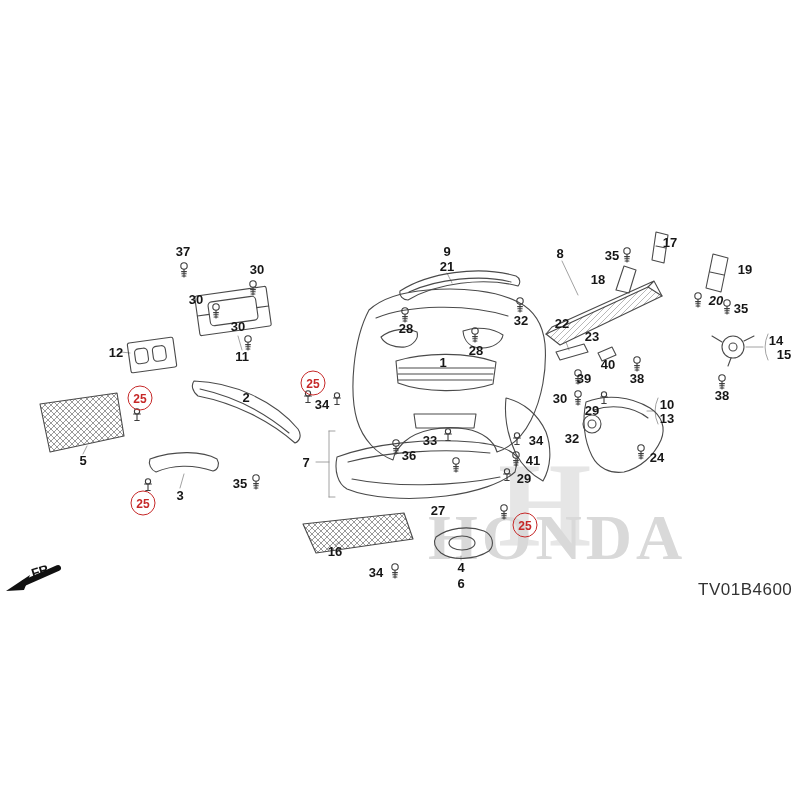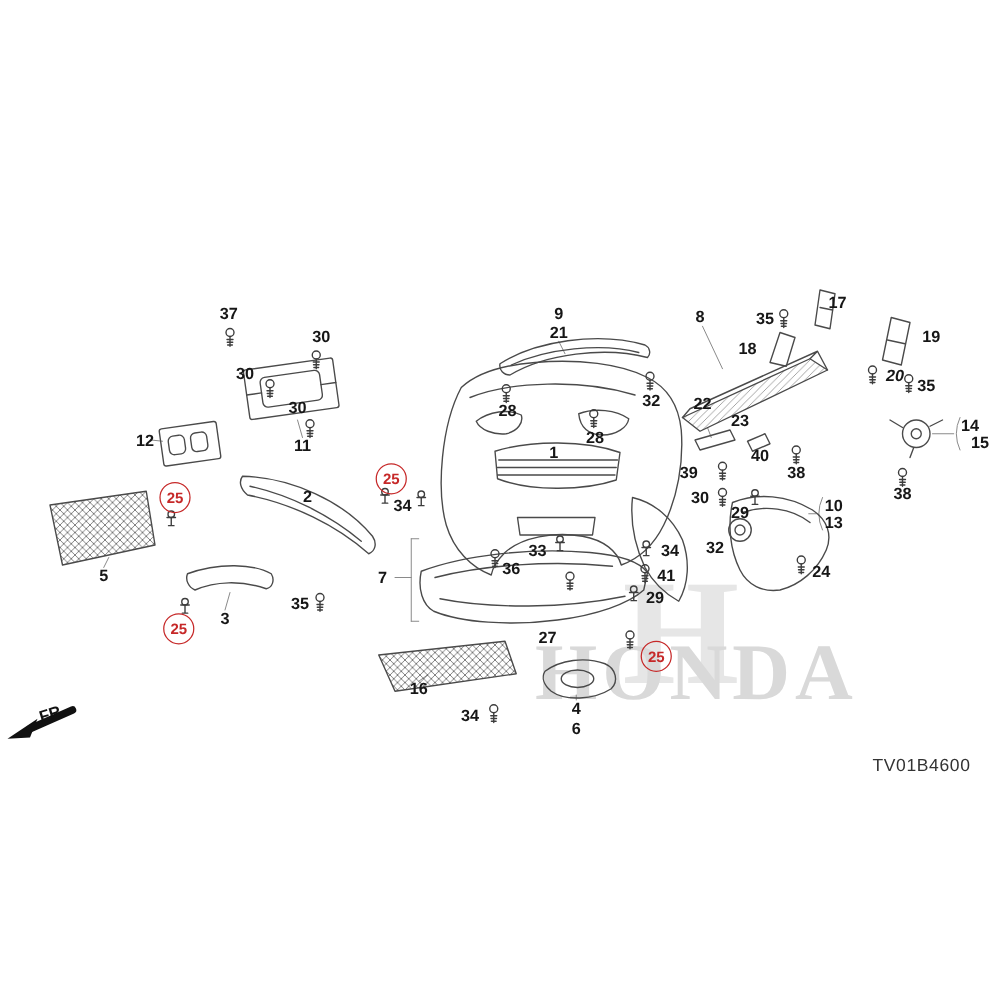--- a/index.html
+++ b/index.html
@@ -9,22 +9,22 @@
   .watermark{position:absolute;z-index:1;font-family:"Liberation Serif",serif;
              font-weight:bold;color:#dedede;user-select:none;line-height:1}
   .wm-logo{left:498px;top:446px;font-size:120px;color:#e6e6e6}
   .wm-text{left:428px;top:506px;font-size:64px;letter-spacing:4px;color:#d9d9d9}
   .callout-layer{position:absolute;left:0;top:0;width:800px;height:800px;z-index:3;pointer-events:none}
   .callout{position:absolute;transform:translate(-50%,-50%);
            font-size:13px;font-weight:bold;color:#161616;pointer-events:auto}
   .callout.red{width:23px;height:23px;border:1.5px solid var(--red,#c62828);border-radius:50%;
                display:flex;align-items:center;justify-content:center;
                color:var(--red,#c62828);font-size:12px;background:transparent}
-  .diagram-code{position:absolute;left:698px;top:604px;z-index:3;
-                font-size:14px;letter-spacing:.5px;color:#333}
+  .diagram-code{position:absolute;left:698px;top:580px;z-index:3;
+                font-size:17px;letter-spacing:.5px;color:#333}
 </style>
 </head>
 <body>
 
 <div class="stage">
 
   <div class="watermark wm-logo">H</div>
   <div class="watermark wm-text">HONDA</div>
 
   <svg class="artwork" width="800" height="800" viewBox="0 0 800 800">
@@ -235,21 +235,21 @@
       <div class="callout" style="left: 536px; top: 440px;">34</div>
       <div class="callout" style="left: 560px; top: 253px;">8</div>
       <div class="callout" style="left: 598px; top: 279px;">18</div>
       <div class="callout" style="left: 612px; top: 255px;">35</div>
       <div class="callout" style="left: 670px; top: 242px;">17</div>
       <div class="callout" style="left: 745px; top: 269px;">19</div>
       <div class="callout" style="left: 716px; top: 300px; font-style: italic;">20</div>
       <div class="callout" style="left: 741px; top: 308px;">35</div>
       <div class="callout" style="left: 562px; top: 323px;">22</div>
       <div class="callout" style="left: 592px; top: 336px;">23</div>
-      <div class="callout" style="left: 551px; top: 378px;">39</div>
+      <div class="callout" style="left: 584px; top: 378px;">39</div>
       <div class="callout" style="left: 608px; top: 364px;">40</div>
       <div class="callout" style="left: 637px; top: 378px;">38</div>
       <div class="callout" style="left: 560px; top: 398px;">30</div>
       <div class="callout" style="left: 776px; top: 340px;">14</div>
       <div class="callout" style="left: 784px; top: 354px; text-align: right;">15</div>
       <div class="callout" style="left: 722px; top: 395px;">38</div>
       <div class="callout" style="left: 657px; top: 457px;">24</div>
       <div class="callout" style="left: 572px; top: 438px;">32</div>
       <div class="callout" style="left: 592px; top: 410px;">29</div>
       <div class="callout" style="left: 667px; top: 404px;">10</div>

